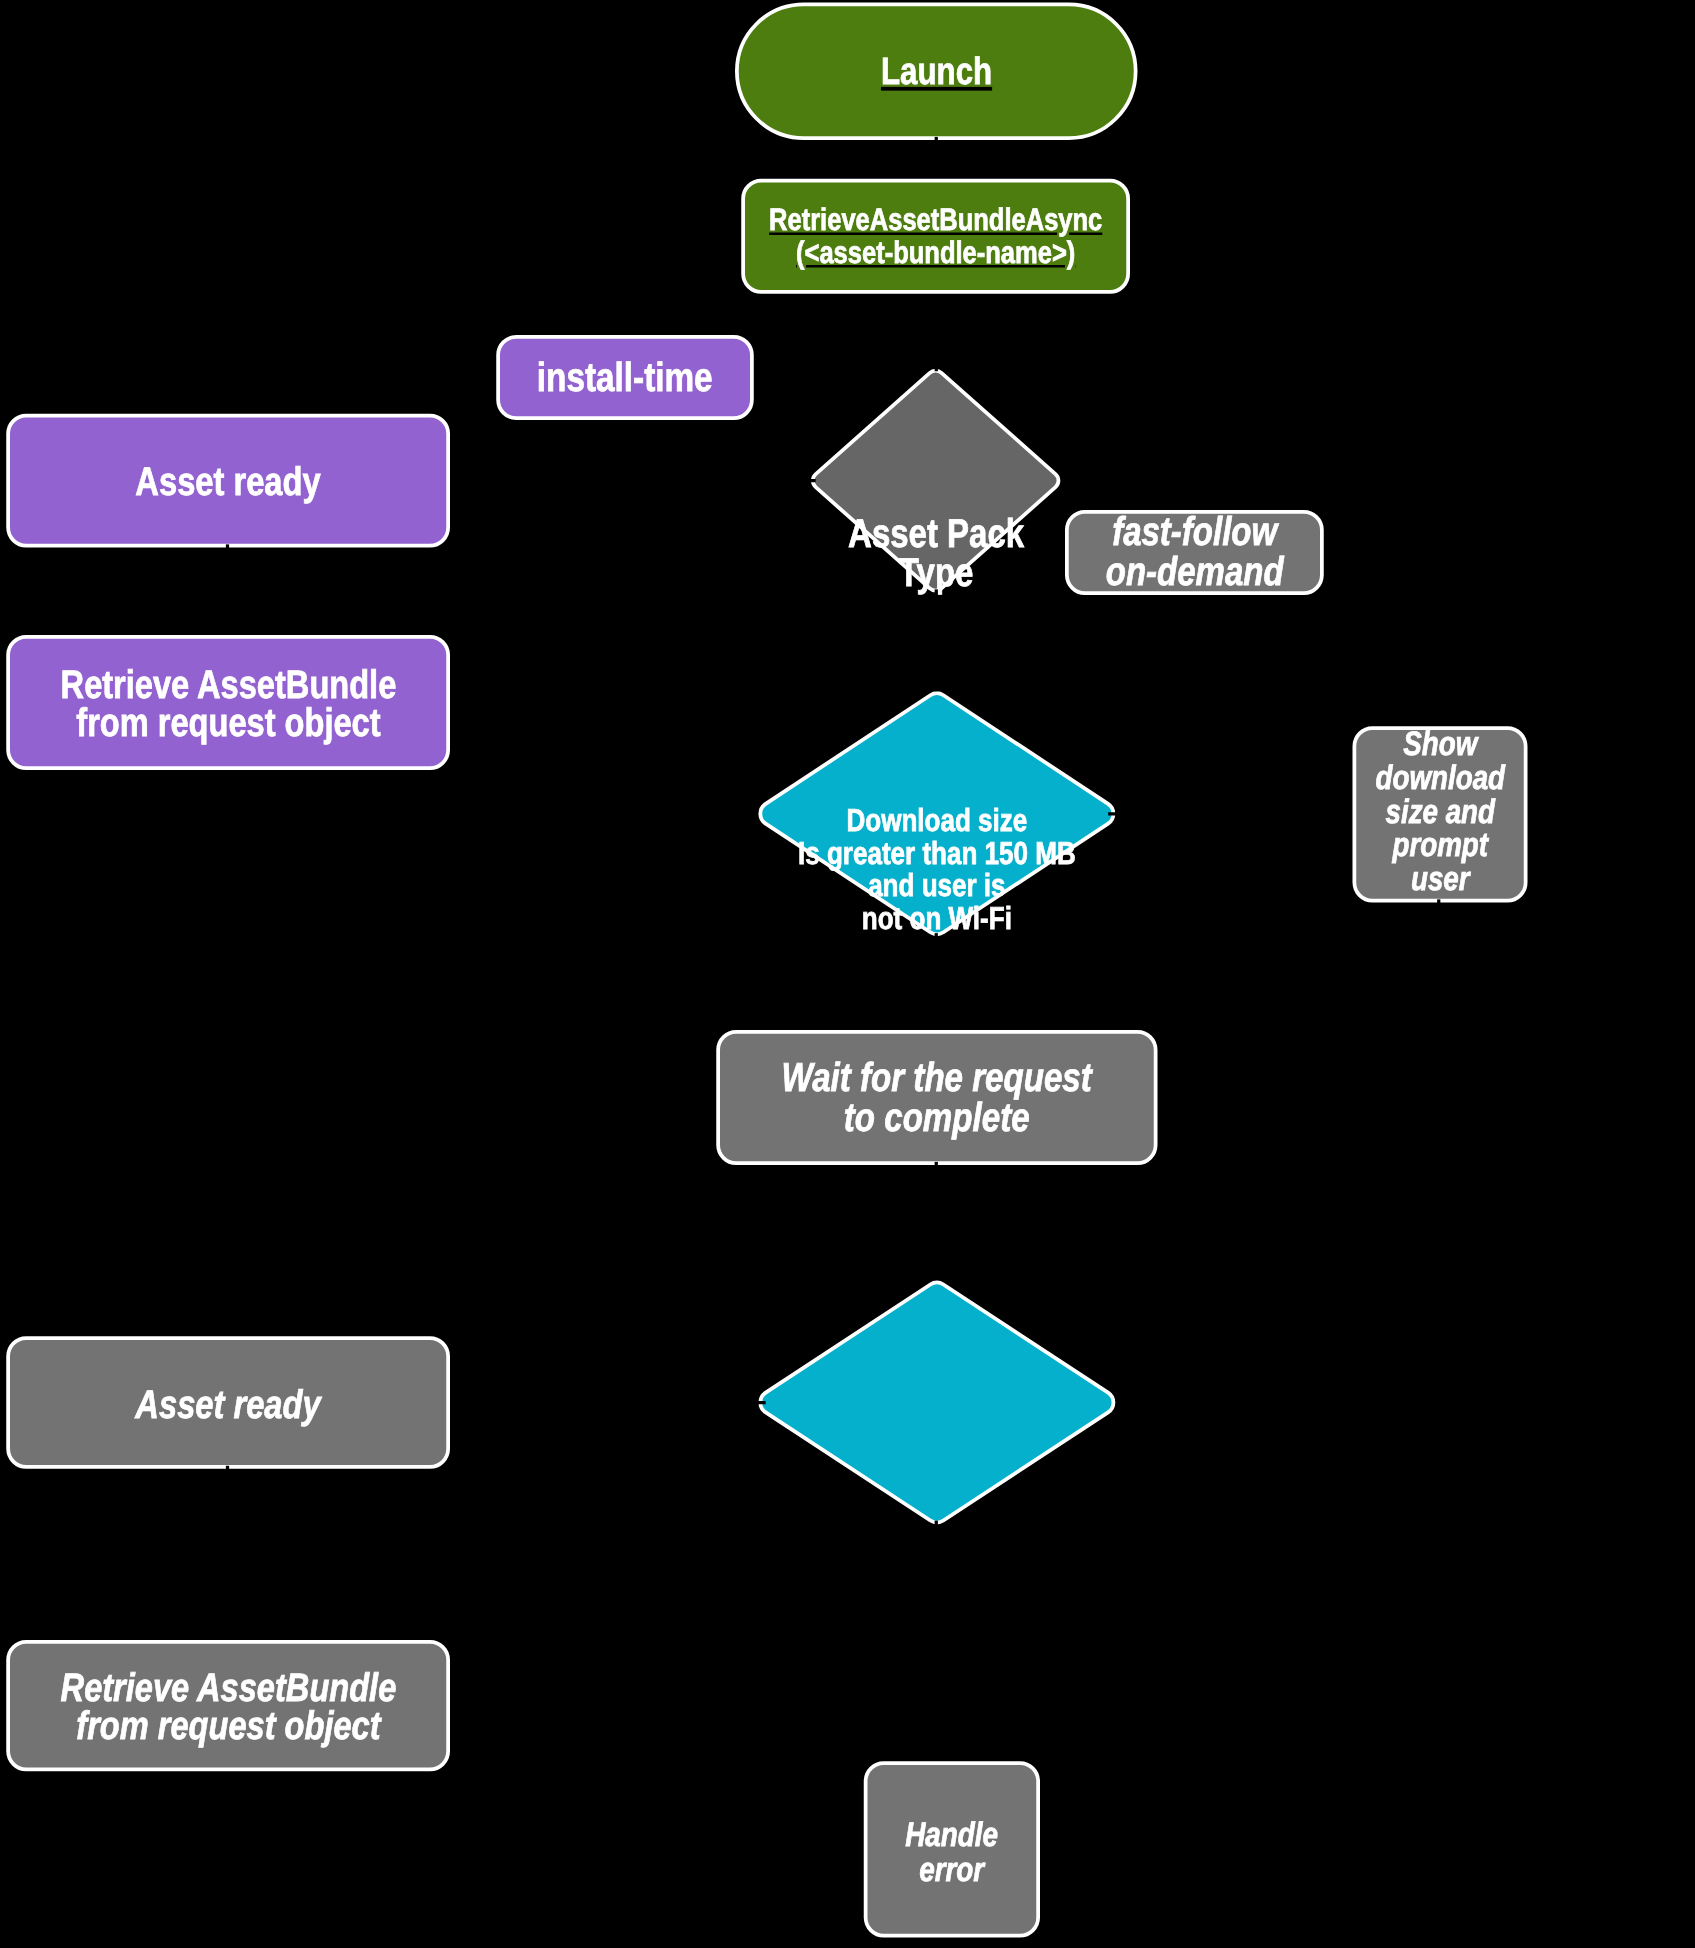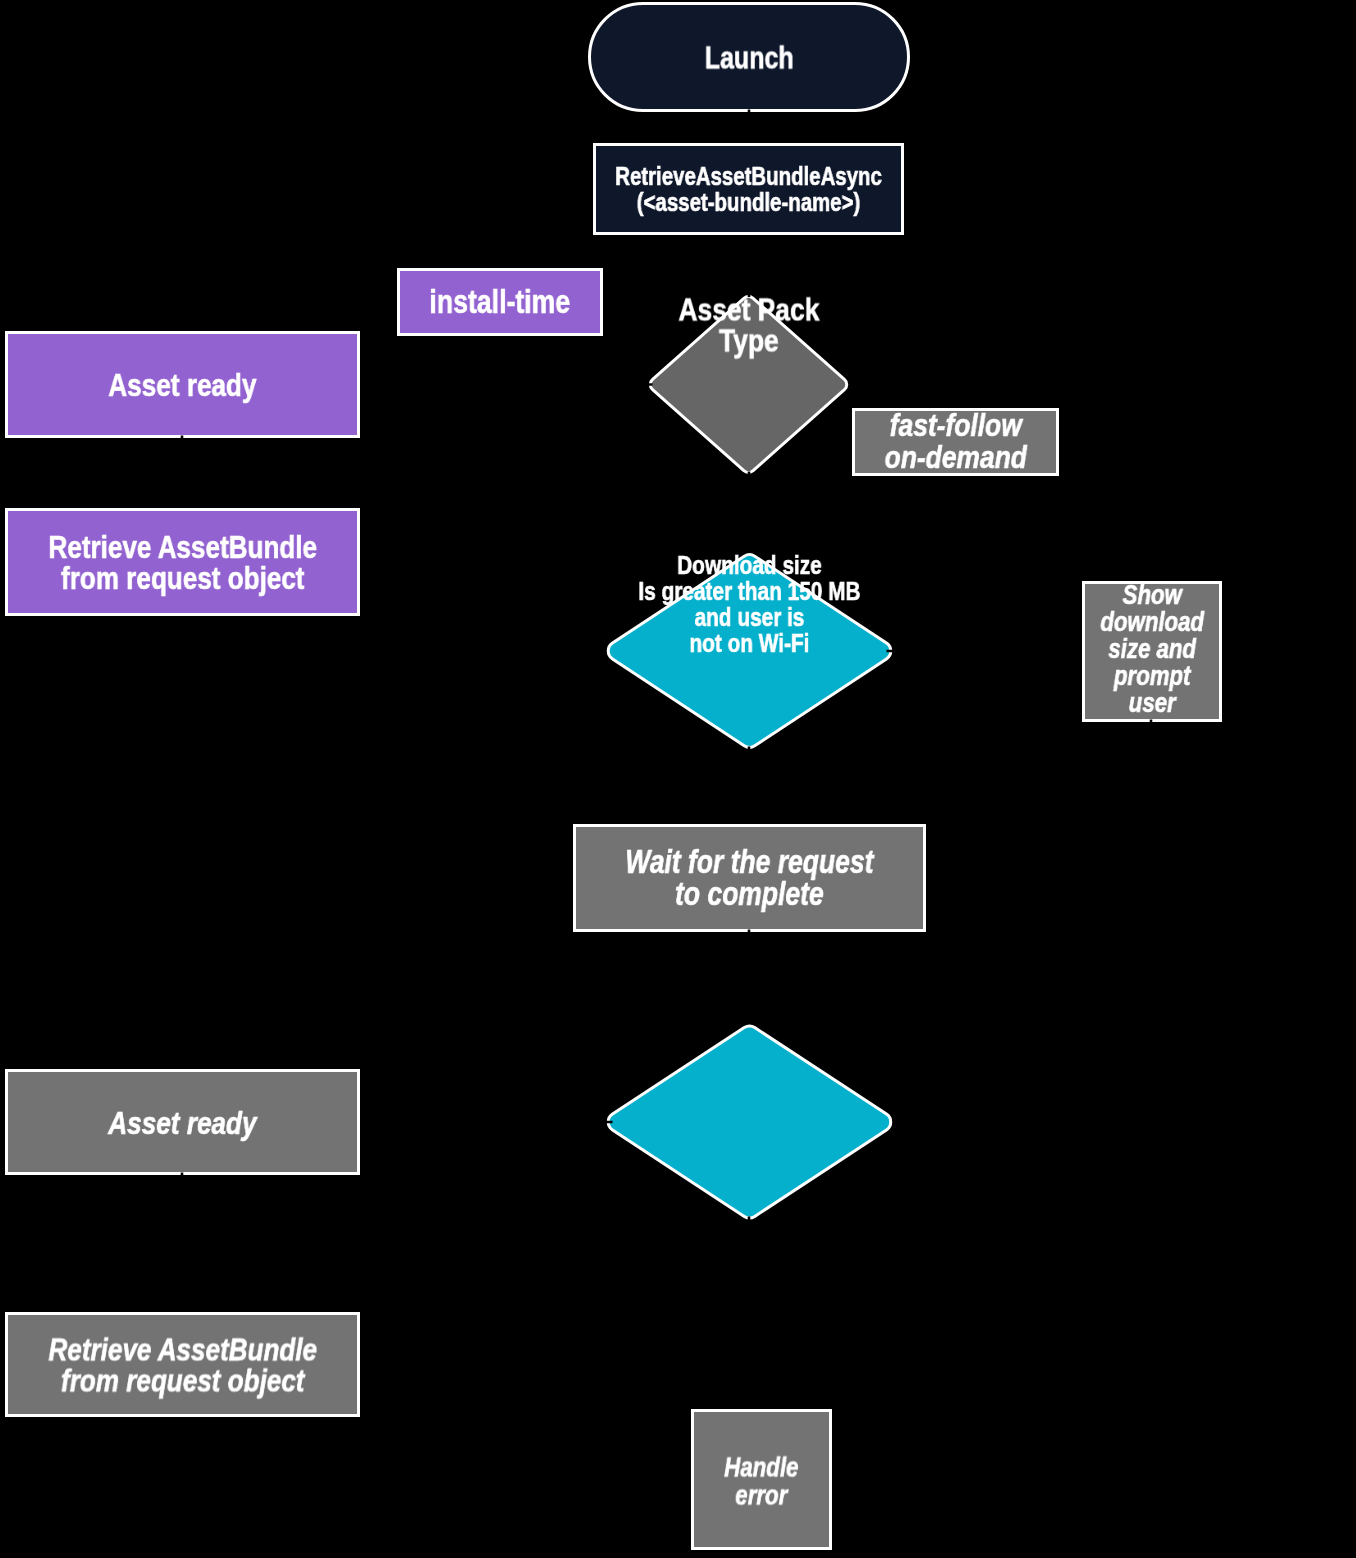--- a/index.html
+++ b/index.html
@@ -4,33 +4,33 @@
 <title>Asset delivery flowchart</title>
 <style>
   html,body{margin:0;padding:0;background:#000000;}
   body{width:1356px;height:1558px;overflow:hidden;
        font-family:"Liberation Sans",sans-serif;
        -webkit-font-smoothing:antialiased;}
   #stage{position:relative;width:1356px;height:1558px;background:#000000;}
 
   .node{position:absolute;box-sizing:border-box;
         display:flex;align-items:center;justify-content:center;}
-  .rect{border:3px solid #ffffff;border-radius:0;}
+  .rect{border:3px solid #ffffff;border-radius:16px;}
   .pill{border:3px solid #ffffff;border-radius:9999px;}
-  .gray  {background:#0f172a;}
+  .gray  {background:#4d7c0f;text-decoration:underline;}
   .purple{background:#9262d0;}
   .teal  {background:#737373;font-style:italic;}
 
   .lbl{color:#ffffff;font-weight:bold;-webkit-text-stroke:0.62px #ffffff;text-align:center;
        white-space:pre;letter-spacing:0;will-change:transform;
        transform:scaleX(0.82) translateZ(0);transform-origin:center center;}
 
   .dia{position:absolute;left:0;top:0;overflow:visible;pointer-events:none;}
   .dia path{stroke:#ffffff;stroke-width:3;stroke-linejoin:round;}
-  .dlabel{position:absolute;display:flex;align-items:flex-start;justify-content:center;}
+  .dlabel{position:absolute;display:flex;align-items:flex-end;justify-content:center;}
   #edges{position:absolute;left:0;top:0;pointer-events:none;}
   #edges path,#edges line{stroke:#000000;stroke-width:2.6;fill:none;}
 </style>
 </head>
 <body>
 
 <div id="stage">
 
   <div class="node pill gray" style="left:588px;top:2px;width:322px;height:110px;">
     <span class="lbl" style="font-size:30.5px;line-height:32px;transform:scaleX(0.82) translateY(0.5px) translateZ(0);">Launch</span>

